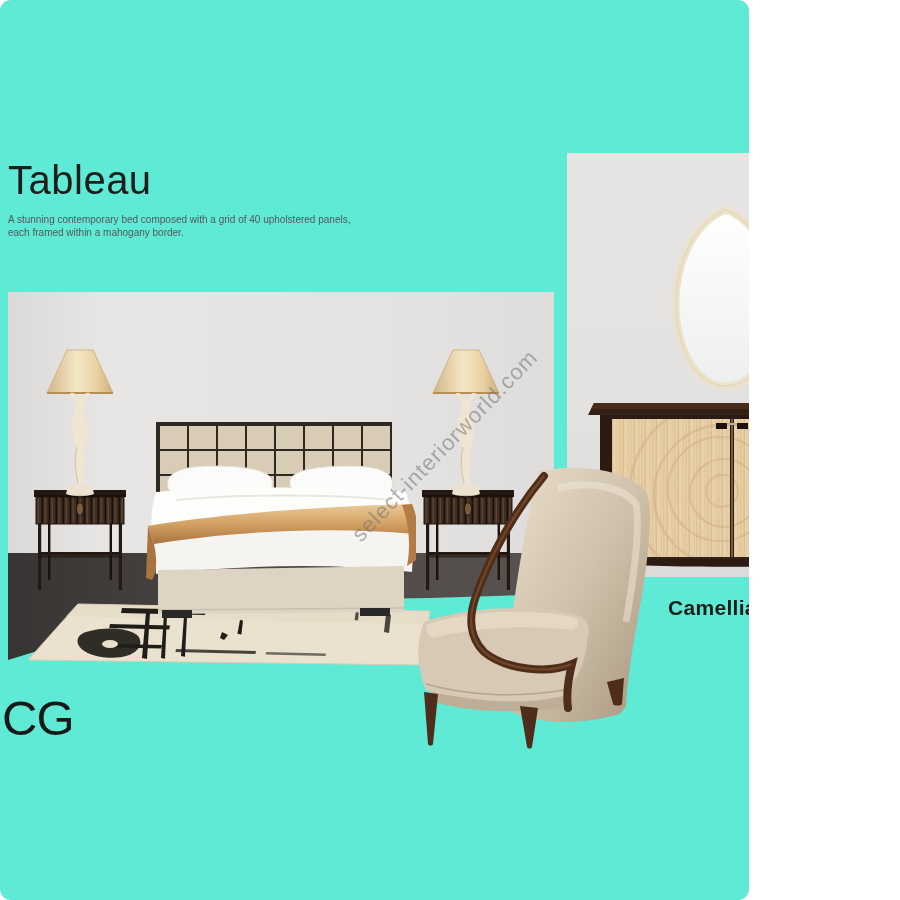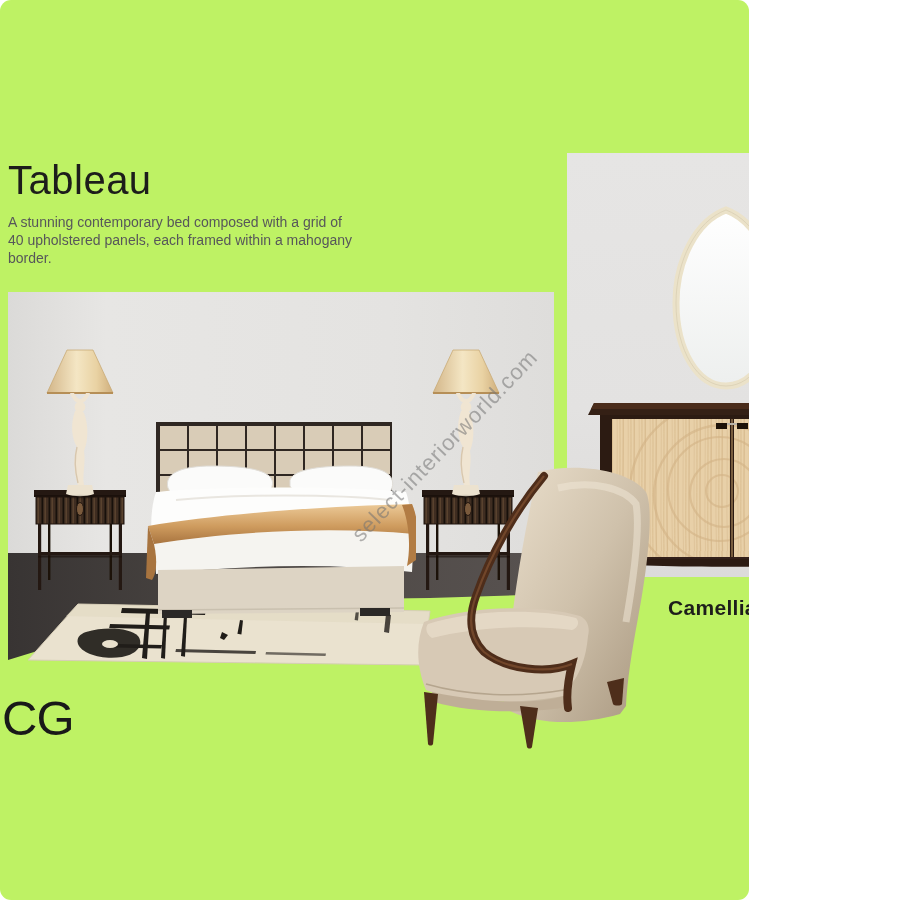--- a/index.html
+++ b/index.html
@@ -1,23 +1,23 @@
 <!DOCTYPE html>
 <html><head>
 <meta charset="utf-8">
 <style>
   html,body{margin:0;padding:0;background:#fff;}
-  .canvas{position:relative;width:749px;height:900px;background:#bef264;overflow:hidden;
+  .canvas{position:relative;width:749px;height:900px;background:#5eead4;overflow:hidden;
           font-family:"Liberation Sans",sans-serif;border-radius:11px;}
   .abs{position:absolute;}
 
   
   .intro{left:8px;top:158px;width:352px;z-index:20;}
   .intro h1{margin:0;font-size:40px;font-weight:normal;color:#1d1d1b;letter-spacing:.5px;}
-  .intro p{margin:10px 0 0 0;font-size:14px;line-height:1.3;color:#57575a;}
+  .intro p{margin:10px 0 0 0;font-size:10px;line-height:1.3;color:#57575a;}
 
   .camellia-txt{left:652px;top:580px;width:240px;z-index:45;}
   .camellia-txt h2{margin:16px;font-size:21px;font-weight:bold;color:#1d1d1b;text-align:left;
                    width:220px;letter-spacing:.3px;}
   .camellia-txt p{margin:8px 0 0 20px;width:220px;font-size:13.5px;line-height:1.27;color:#4f4f52;}
 
   .brand{left:2px;top:690px;font-size:49px;color:#191919;letter-spacing:-1px;z-index:20;}
 
   .watermark{left:309px;top:433px;width:272px;text-align:center;white-space:nowrap;
              transform:rotate(-46deg);transform-origin:center;

